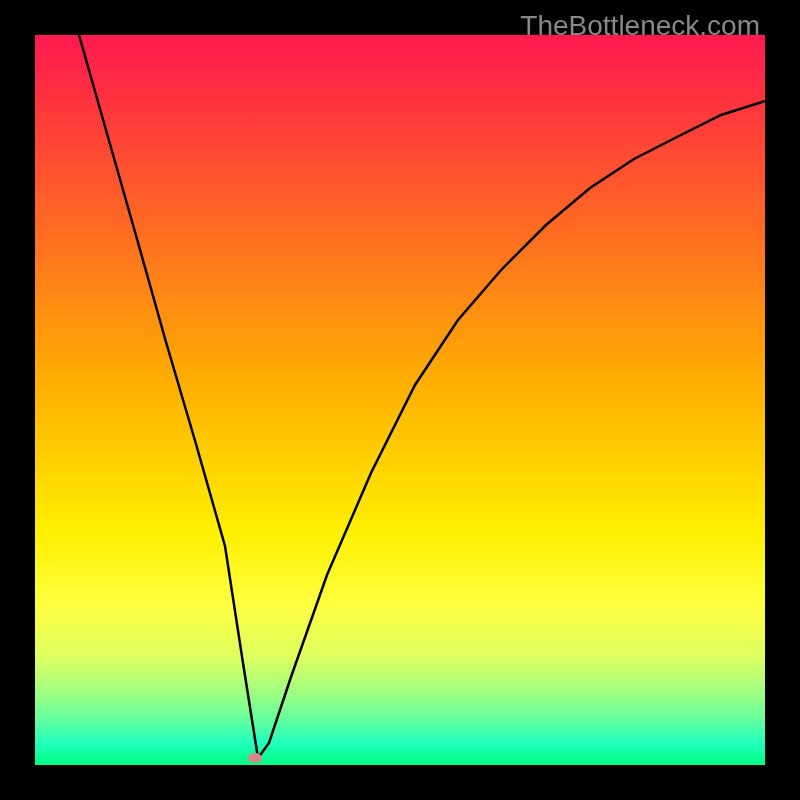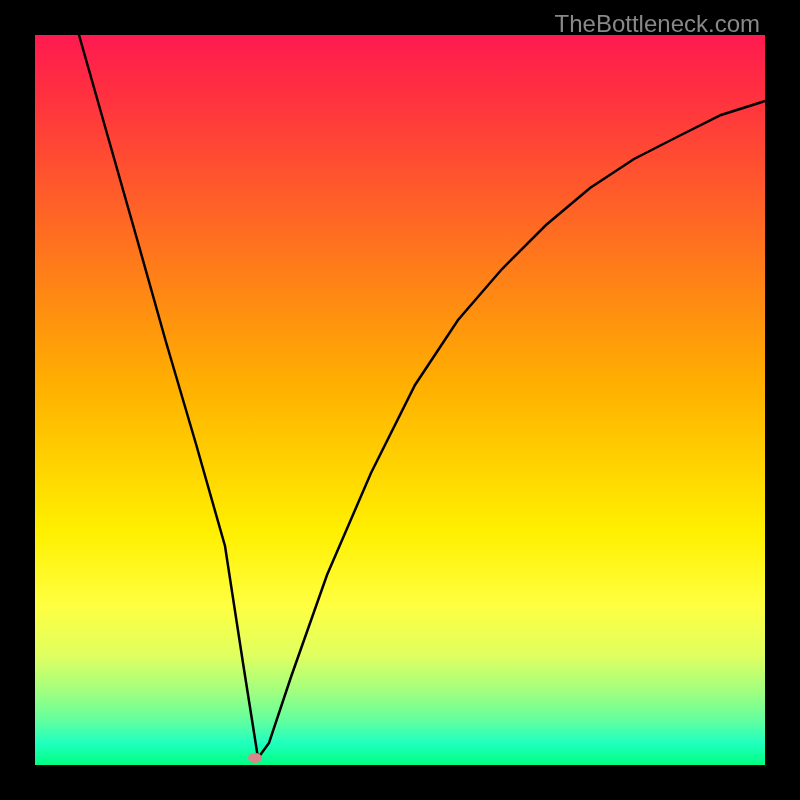--- a/index.html
+++ b/index.html
@@ -24,21 +24,21 @@
       #a0ff80 90%,
       #60ffa0 94%,
       #20ffc0 97%,
       #00ff80 100%);
   }
   .watermark {
     position: absolute;
     top: 10px;
     right: 40px;
     color: #888;
-    font-size: 24px;
+    font-size: 28px;
     font-weight: normal;
     z-index: 10;
   }
   svg.curve {
     position: absolute;
     left: 35px;
     top: 35px;
     width: 730px;
     height: 730px;
     z-index: 5;

